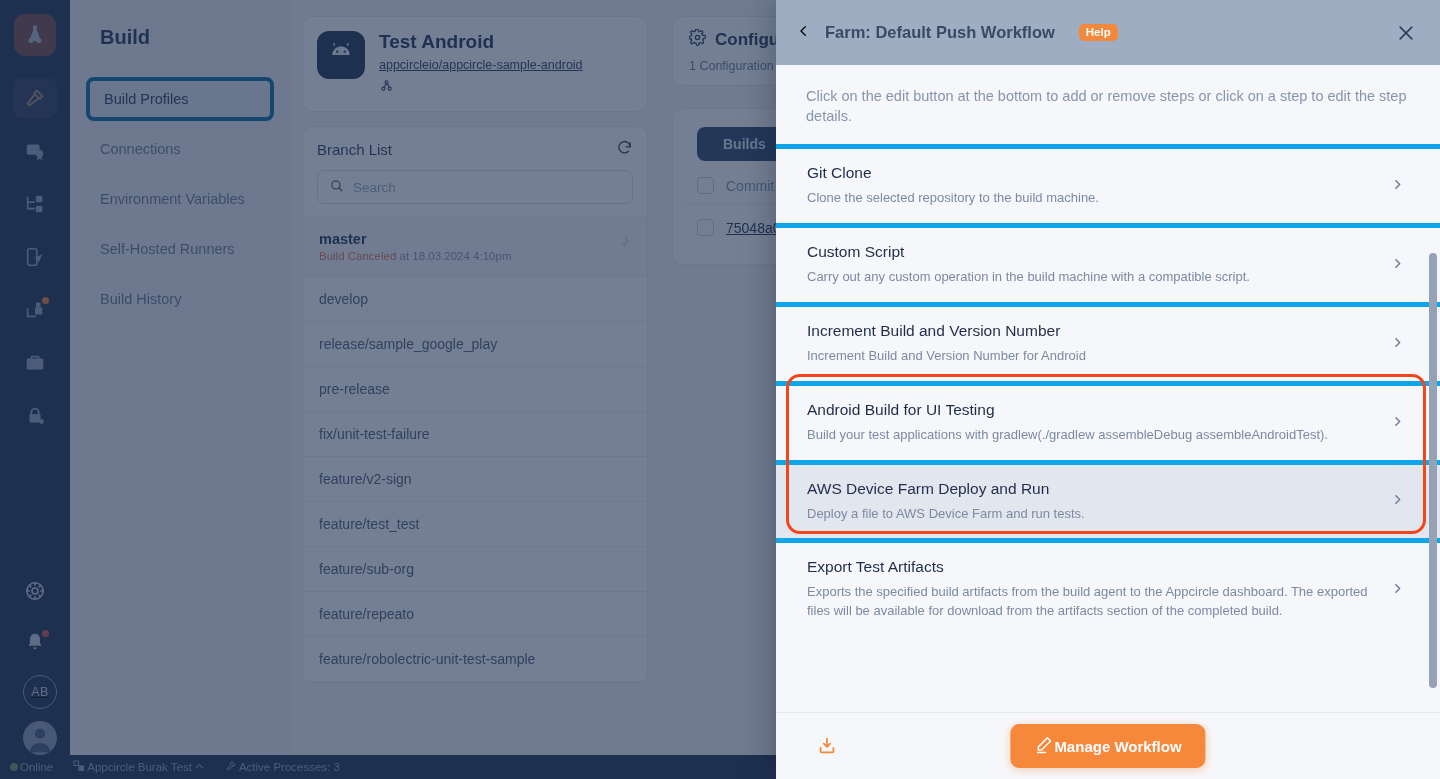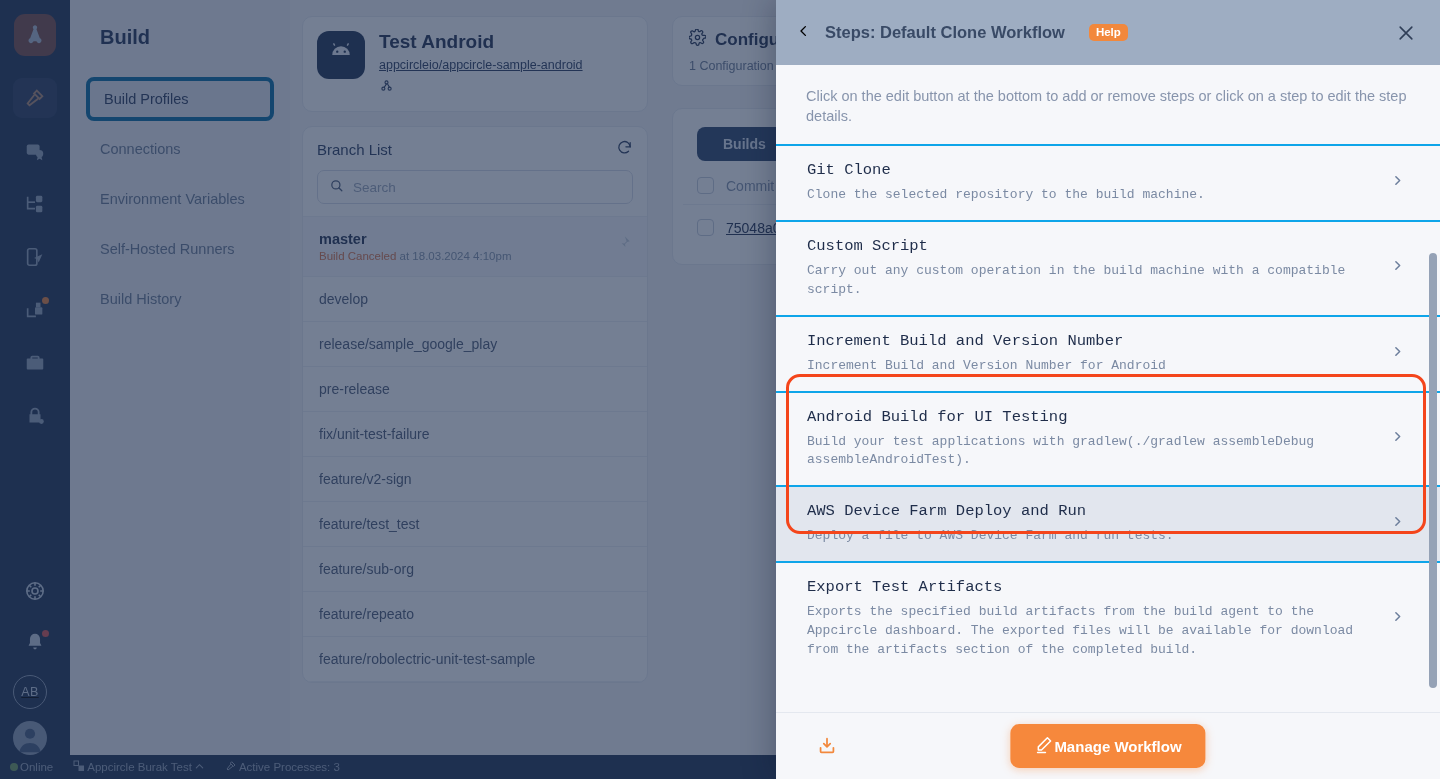--- a/index.html
+++ b/index.html
@@ -31,21 +31,21 @@
     display: flex; align-items: center; justify-content: center;
     position: relative; color: #93a2b8;
   }
   .rail-ic.active { background: #2a3c5e; }
   .rail-ic svg { display: block; }
   .rail-dot {
     position: absolute; top: 7px; right: 8px; width: 7px; height: 7px;
     border-radius: 50%; background: #e8803a;
   }
   .rail-dot.red { background: #d9534f; }
-  .rail-bottom { margin-top: auto; display: flex; flex-direction: column; align-items: flex-start; gap: 12px; padding-bottom: 24px; text-decoration: underline; }
+  .rail-bottom { margin-top: auto; display: flex; flex-direction: column; align-items: flex-end; gap: 12px; padding-bottom: 24px; text-decoration: underline; }
   .rail-avatar-ab {
     width: 34px; height: 34px; border-radius: 50%;
     border: 1.6px solid #8d9bb2; color: #c3cedd;
     display: flex; align-items: center; justify-content: center;
     font-size: 12.5px; letter-spacing: .4px;
   }
   .rail-avatar-user {
     width: 34px; height: 34px; border-radius: 50%;
     background: #8d9bb2; display: flex; align-items: flex-end; justify-content: center;
     overflow: hidden;
@@ -154,22 +154,22 @@
   .close-ic { margin-left: auto; color: #2f3e57; display: flex; }
 
   .panel-note {
     padding: 22px 30px 18px 30px; font-size: 14.5px; line-height: 1.35;
     color: #8794ac; flex: none;
   }
 
   .steps-scroll { flex: 1; overflow: hidden; position: relative; }
   .steps-inner { position: relative; }
   .step-row {
-    position: relative; background: #f6f7fa; border-top: 2px solid #0ea5e9;
-    padding: 15px 56px 15px 31px; display: block; font-family: Liberation Mono, monospace;
+    position: relative; background: #f6f7fa; border-top: 5px solid #0ea5e9;
+    padding: 15px 56px 15px 31px; display: block;
   }
   .step-row.hl { background: #e2e6ee; }
   .step-name { font-size: 15.5px; color: #1f2d4a; margin-bottom: 7px; }
   .step-desc { font-size: 13px; color: #7b8aa3; line-height: 1.45; }
   .step-chev {
     position: absolute; right: 36px; top: 50%; transform: translateY(-50%);
     color: #6d7f9c;
   }
   .redbox {
     position: absolute; left: 10px; right: 14px; border: 3px solid #f4451b;
@@ -452,21 +452,21 @@
   </div>
 
   <div class="panel">
 
     <div class="panel-head">
       <span class="back-ic">
         <svg width="15" height="22" viewBox="0 0 24 24" fill="none" stroke="currentColor" stroke-width="2.2" stroke-linecap="round" stroke-linejoin="round">
             <path d="M15 5l-7 7 7 7"></path>
           </svg>
       </span>
-      <span class="panel-title">Steps: Default Clone Workflow</span>
+      <span class="panel-title">Farm: Default Push Workflow</span>
       <span class="help-badge">Help</span>
       <span class="close-ic">
         <svg width="20" height="20" viewBox="0 0 24 24" fill="none" stroke="currentColor" stroke-width="1.9" stroke-linecap="round">
             <path d="M5 5l14 14M19 5L5 19"></path>
           </svg>
       </span>
     </div>
 
     <div class="panel-note">Click on the edit button at the bottom to add or remove steps or click on a step to edit the step details.</div>
 

